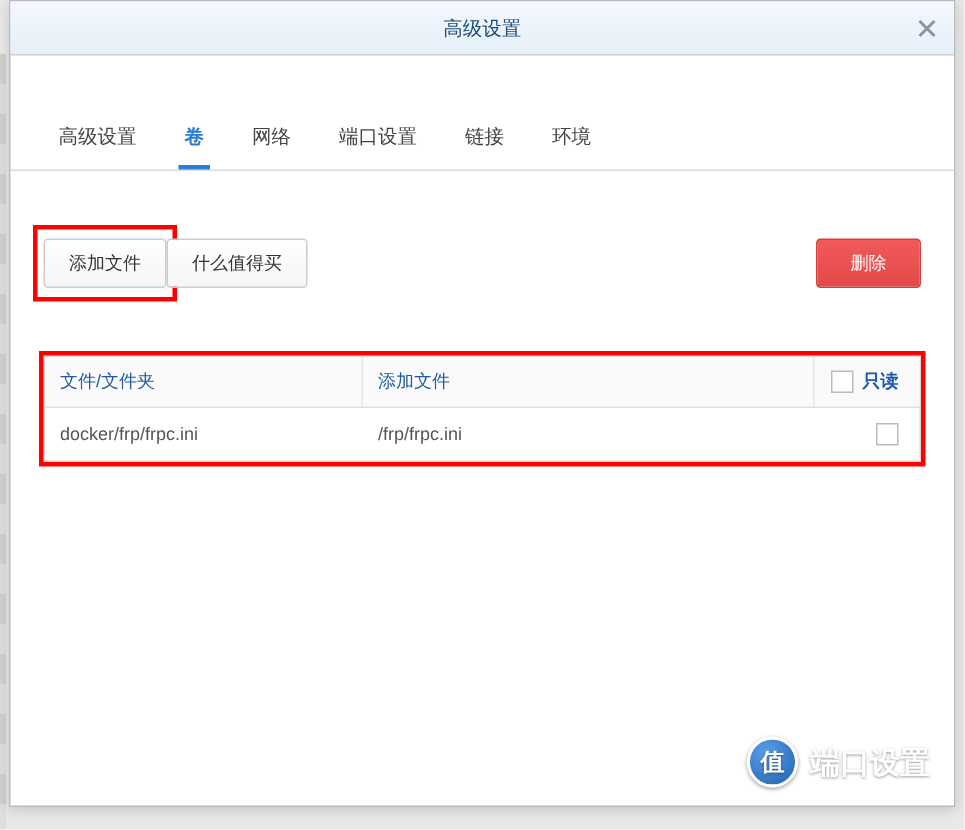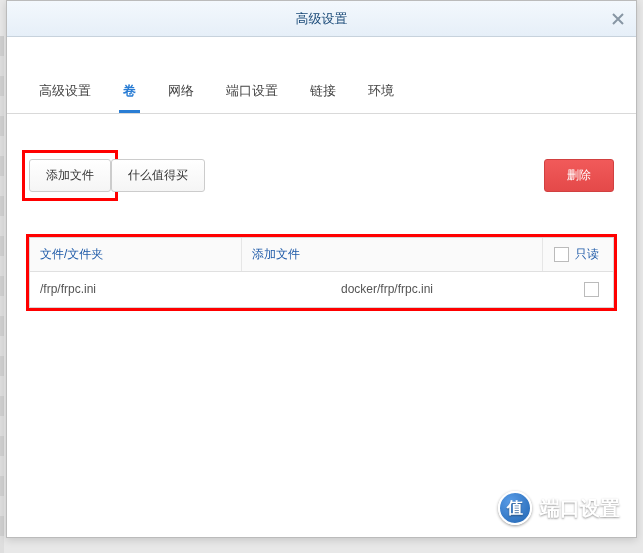--- a/index.html
+++ b/index.html
@@ -15,21 +15,21 @@
     .btn { font-size: 12px; padding: 7px 16px; border: 1px solid #ccc; background: linear-gradient(#fff,#f5f5f5); border-radius: 3px; cursor: pointer; color: #333; }
     .btn + .btn { margin-left: 6px; text-align: right; }
     .btn.danger { background: linear-gradient(#f15a5a,#e44949); border-color: #d14040; color: #fff; margin-left: auto; padding: 7px 22px; }
     .highlight-btn { border: 3px solid #ff0000; padding: 6px 4px; margin: -9px -7px -9px -7px; }
     .table-wrap { margin: 6px 22px 0; border: 1px solid #d6d6d6; flex: 0 0 auto; }
     .highlight-table { outline: 3px solid #ff0000; outline-offset: 0; }
     .thead { display: flex; background: #fafafa; border-bottom: 1px solid #e0e0e0; font-size: 12px; color: #1e5aa8; }
     .th { padding: 8px 10px; }
     .th1 { flex: 0 0 212px; border-right: 1px solid #e6e6e6; }
     .th2 { flex: 1; border-right: 1px solid #e6e6e6; }
-    .th3 { flex: 0 0 70px; display: flex; align-items: center; gap: 6px; justify-content: flex-end; padding-right: 14px; }
+    .th3 { flex: 0 0 70px; display: flex; align-items: center; gap: 6px; justify-content: flex-end; padding-right: 14px; font-weight: bold; }
     .checkbox { width: 15px; height: 15px; border: 1px solid #bbb; background: #fff; display: inline-block; }
     .trow { display: flex; font-size: 12px; color: #555; }
     .td { padding: 10px 10px; }
     .td1 { flex: 0 0 212px; }
     .td2 { flex: 1; }
     .td3 { flex: 0 0 70px; display: flex; justify-content: flex-end; padding-right: 14px; }
     .footer { position: absolute; bottom: 8px; left: 0; right: 0; height: 42px; display: flex; align-items: center; justify-content: flex-end; padding-right: 16px; color: #fff; }
     .brandmark { display: flex; align-items: center; gap: 8px; font-size: 20px; font-weight: bold; text-shadow: 0 1px 2px rgba(0,0,0,.4); }
     .brand-badge { width: 34px; height: 34px; border-radius: 50%; background: radial-gradient(circle at 35% 30%, #5a9de8, #1f63b0); display: flex; align-items: center; justify-content: center; color: #fff; font-size: 16px; border: 2px solid #fff; box-shadow: 0 1px 3px rgba(0,0,0,.4); }
     .grey-strip { position: absolute; left: -2px; top: 36px; bottom: 0; width: 6px; background: repeating-linear-gradient(180deg,#d0d0d0,#d0d0d0 20px,#dedede 20px,#dedede 40px); }
@@ -70,22 +70,22 @@
   <div class="table-wrap highlight-table">
     <div class="thead">
       <div class="th th1">文件/文件夹</div>
       <div class="th th2">添加文件</div>
       <div class="th th3">
         <span class="checkbox"></span>
         <span>只读</span>
       </div>
     </div>
     <div class="trow">
+      <div class="td td1">docker/frp/frpc.ini</div>
       <div class="td td2">/frp/frpc.ini</div>
-      <div class="td td1">docker/frp/frpc.ini</div>
       <div class="td td3">
         <span class="checkbox"></span>
       </div>
     </div>
   </div>
 
   <div class="footer">
     <div class="brandmark">
       <span class="brand-badge">值</span>
       <span>端口设置</span>

